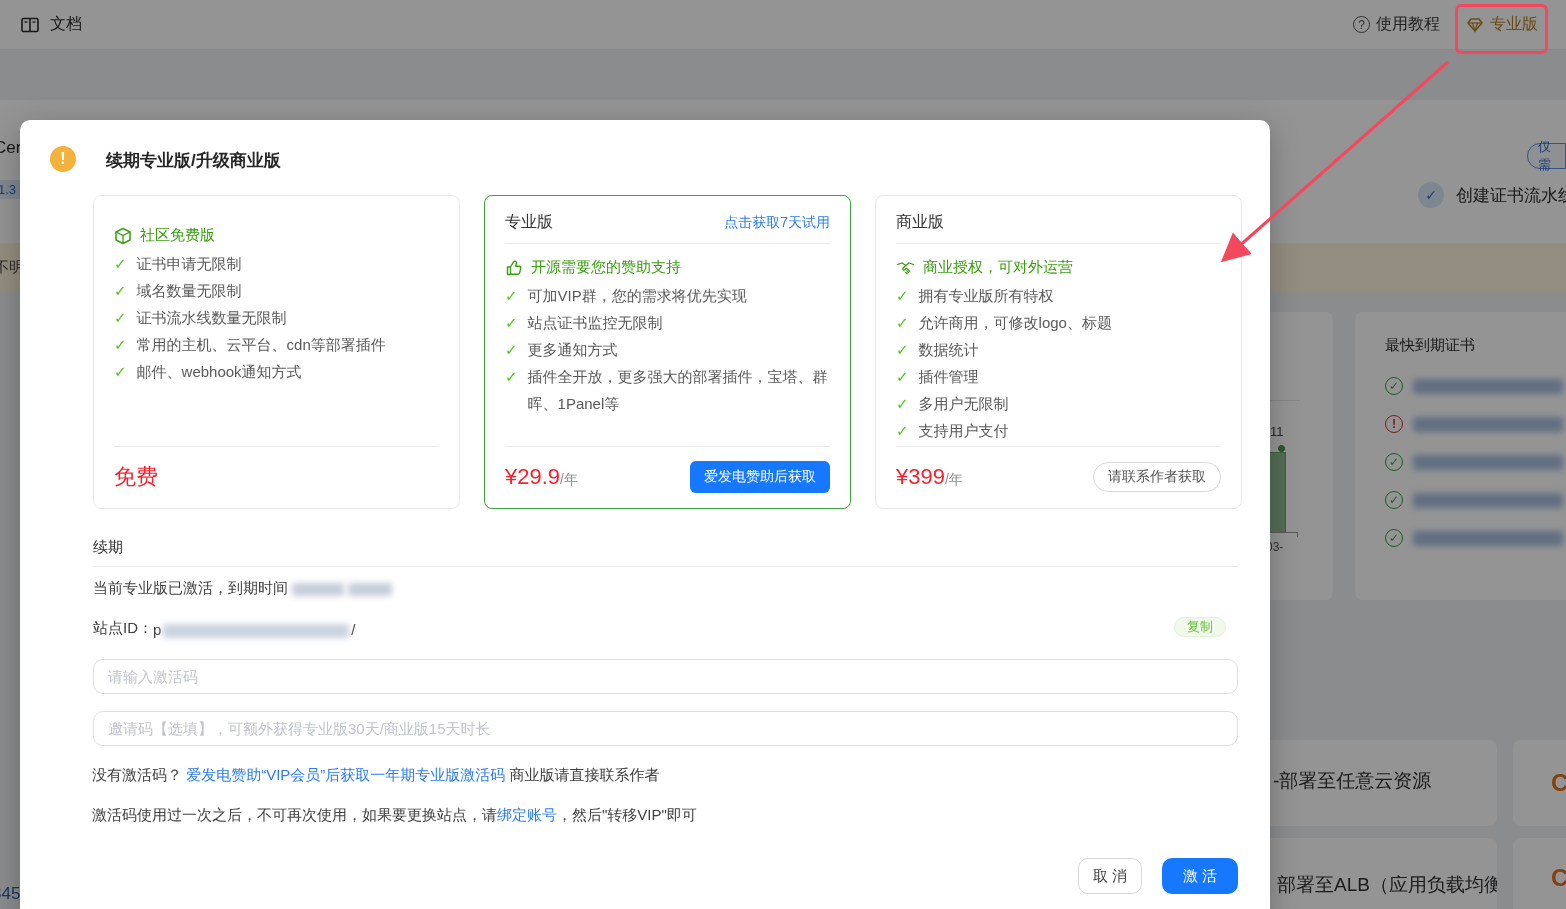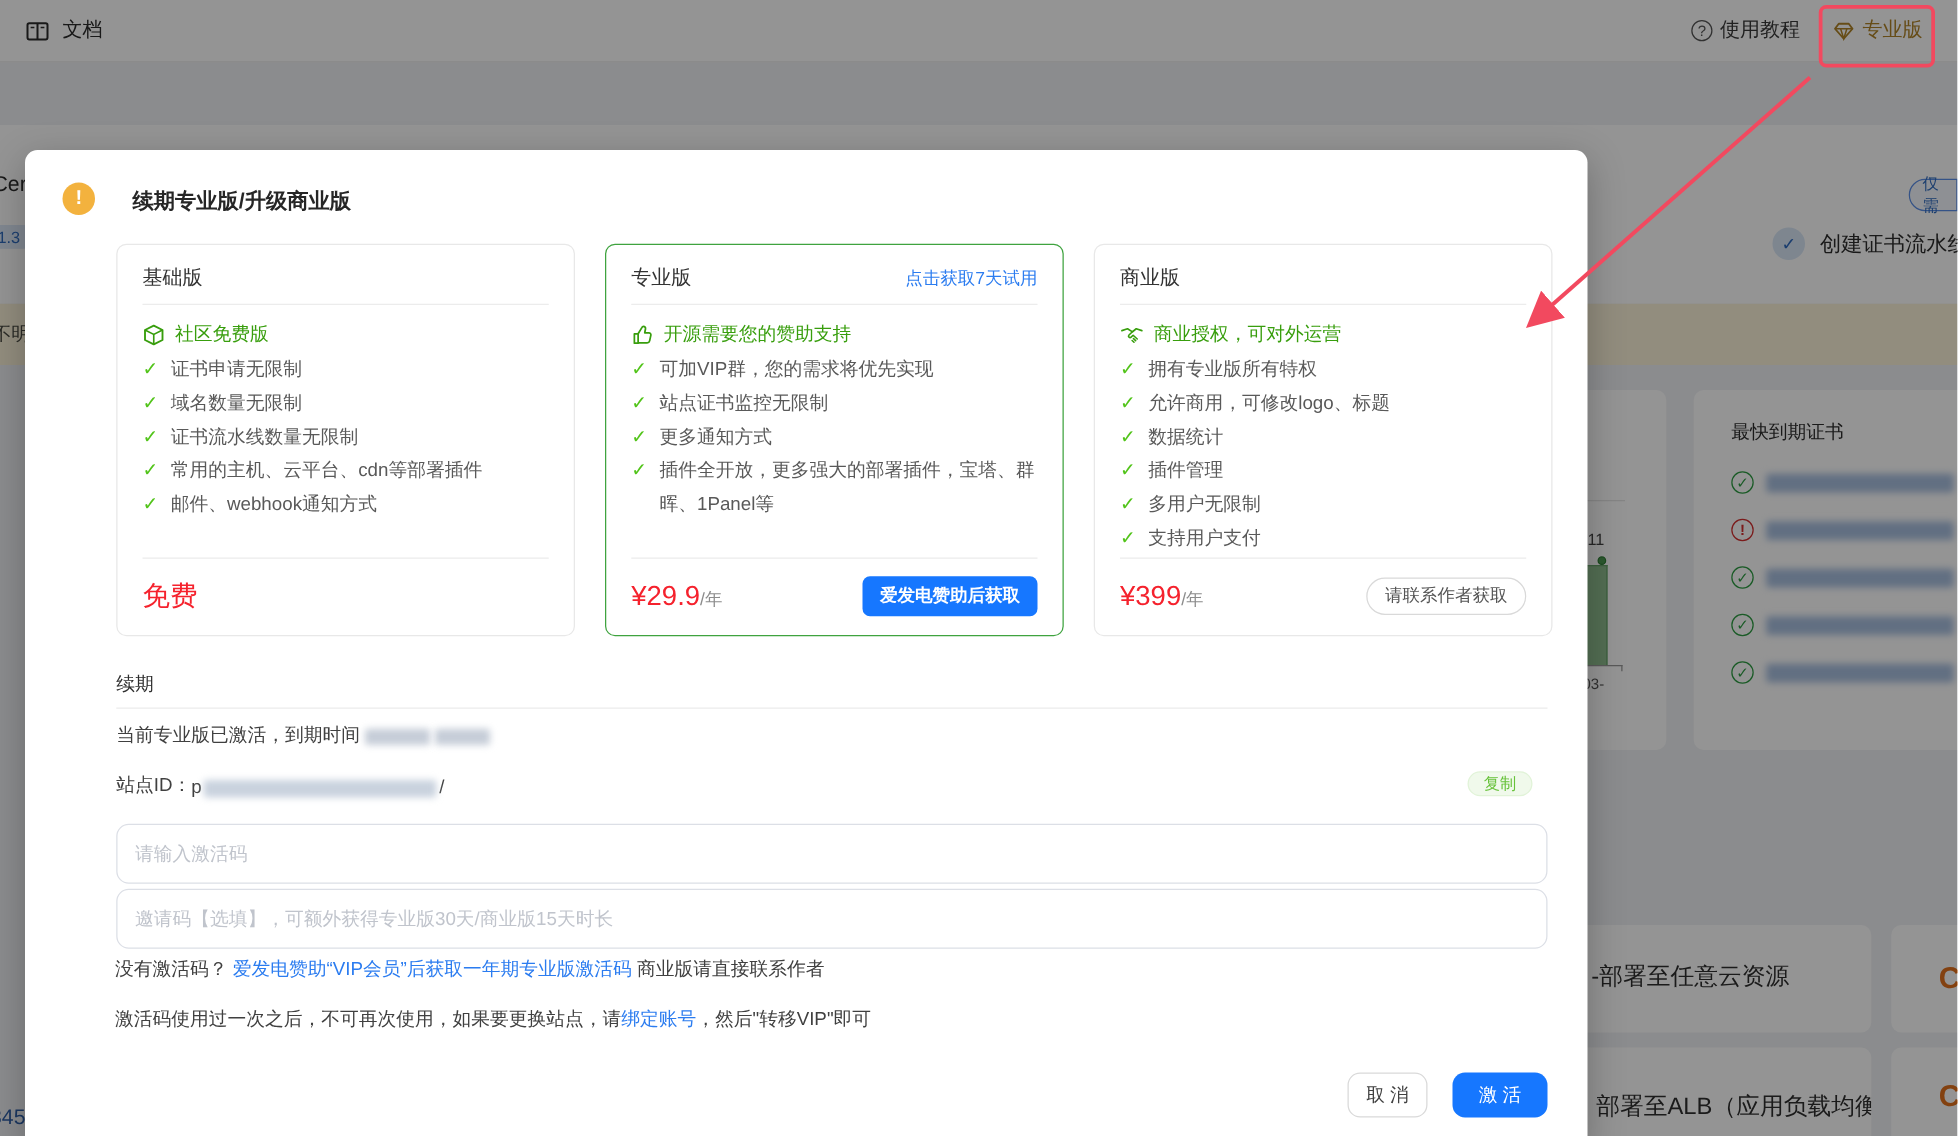--- a/index.html
+++ b/index.html
@@ -84,33 +84,33 @@
                    margin-top:10px; height:27px; }
   .plan-headline svg { flex:0 0 auto; }
   .plan-features { list-style:none; margin-top:1px; }
   .plan-features li { display:flex; gap:10px; font-size:15px; color:#595959; line-height:27px; }
   .check { color:#52c41a; font-size:15px; flex:0 0 auto; }
   .plan-footer { margin-top:auto; border-top:1px solid #ececec; padding-top:12px;
                  display:flex; align-items:center; justify-content:space-between; min-height:48px; }
   .price { font-size:22px; color:#f5222d; }
   .price-suffix { font-size:14px; color:#8c8c8c; }
   .btn-primary { background:#1677ff; color:#fff; border:none; border-radius:6px; height:32px;
-                 padding:0 14px; font-size:14px; cursor:pointer;font-weight:bold; }
+                 padding:0 14px; font-size:14px; cursor:pointer; }
   .btn-ghost-pill { background:#fff; color:#555; border:1px solid #d9d9d9; border-radius:16px; height:30px;
                     padding:0 14px; font-size:14px; cursor:pointer; }
 
   .renew-label { position:absolute; left:73px; top:418px; font-size:15px; color:#2e2e2e; }
   .renew-divider { position:absolute; left:73px; top:446px; width:1145px; border-top:1px solid #ececec; }
   .renew-status { position:absolute; left:73px; top:459px; font-size:15px; color:#404040; }
   .renew-status .blob { vertical-align:middle; margin-left:4px; background:#c6cdd8; }
   .site-row { position:absolute; left:73px; top:499px; font-size:15px; color:#404040; display:flex; align-items:flex-end; }
   .site-row .blob { background:#c9d2de; margin:0 2px; }
   .copy-tag { position:absolute; right:44px; top:497px; background:#f0f9eb; color:#67c23a;
               border:1px solid #e1f3d8; border-radius:12px; font-size:13px; padding:0 12px; cursor:pointer; }
-  .m-input { position:absolute; left:73px; width:1145px; height:48px; border:1px solid #dcdfe6; border-radius:10px;
+  .m-input { position:absolute; left:73px; width:1145px; height:35px; border:1px solid #dcdfe6; border-radius:10px;
              font-size:15px; padding:0 14px; color:#333; outline:none; background:#fff;
              font-family:"Liberation Sans","DejaVu Sans",sans-serif; }
   .m-input::placeholder { color:#c0c4cc; }
   .inp1 { top:539px; } .inp2 { top:591px; }
   .help { position:absolute; left:72px; font-size:15px; color:#404040; }
   .help1 { top:646px; } .help2 { top:686px; }
   .link { color:#2b7cf0; cursor:pointer; }
   .m-footer { position:absolute; right:32px; top:738px; display:flex; gap:20px; }
   .btn-cancel { width:64px; height:36px; background:#fff; border:1px solid #d9d9d9; border-radius:10px;
                 font-size:15px; color:#404040; cursor:pointer; }
@@ -228,23 +228,20 @@
 
   <div class="overlay"></div>
 
   <div class="modal">
     <div class="m-alert-icon">!</div>
     <div class="m-title">续期专业版/升级商业版</div>
 
     <div class="plans">
 
       <div class="plan">
-        <div class="plan-head">
-          <span class="plan-name">基础版</span>
-        </div>
         <div class="plan-headline">
           <svg width="18" height="18" viewBox="0 0 18 18">
             <polygon points="9,1.5 16,5 16,13 9,16.5 2,13 2,5" fill="none" stroke="#389e0d" stroke-width="1.5" stroke-linejoin="round"></polygon>
             <polyline points="2,5 9,8.5 16,5" fill="none" stroke="#389e0d" stroke-width="1.3"></polyline>
             <line x1="9" y1="8.5" x2="9" y2="16.5" stroke="#389e0d" stroke-width="1.3"></line>
           </svg>
           <span>社区免费版</span>
         </div>
         <ul class="plan-features">
             <li>

